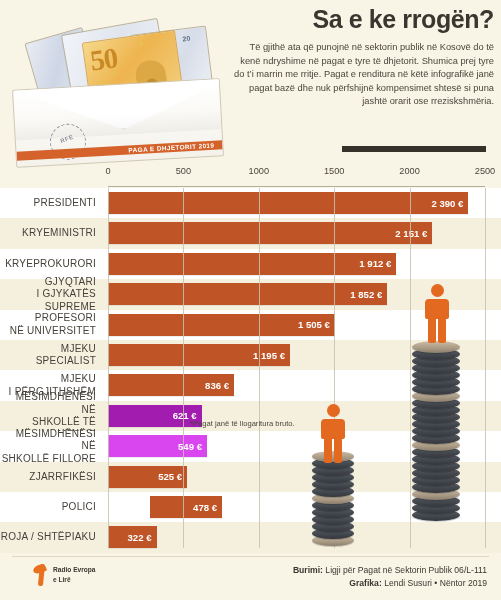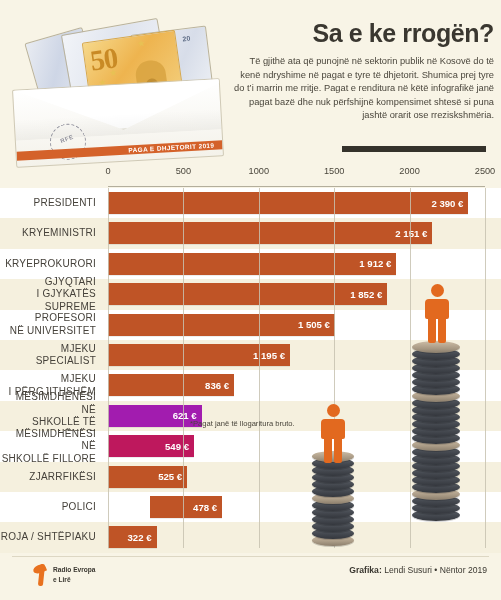--- a/index.html
+++ b/index.html
@@ -8,21 +8,21 @@
     background:#F8F4E6;
     font-family:"Liberation Sans","DejaVu Sans",sans-serif;
     position:relative;
   }
   #page{position:relative;width:501px;height:600px;overflow:hidden;background:#F8F4E6;}
 
   
   .header{position:absolute;left:232px;top:4px;width:262px;text-align:right;}
   .title{
     font-size:25px;font-weight:bold;color:#3A3730;letter-spacing:-0.4px;
-    line-height:1.05;margin:16px 0 9px 0;
+    line-height:1.05;margin:2px 0 9px 0;
   }
   .intro{
     font-size:9.3px;color:#4A463C;line-height:1.45;text-align:right;margin:0;
   }
   .hdr-rule{
     position:absolute;left:342px;top:146px;width:144px;height:6px;background:#35322B;
   }
 
   
   .env-wrap{position:absolute;left:4px;top:2px;width:228px;height:164px;}
@@ -273,21 +273,21 @@
           </div>
         </div>
         <div class="row dark" style="top: 214.8px;">
           <div class="row-label">MËSIMDHËNËSI NË<br>SHKOLLË TË MESME</div>
           <div class="bar" style="width: 93.6468px; background: #a21caf;">
             <span class="bar-val">621 €</span>
           </div>
         </div>
         <div class="row light" style="top: 245.2px;">
           <div class="row-label">MËSIMDHËNËSI NË<br>SHKOLLË FILLORE</div>
-          <div class="bar" style="width: 86px; background: #be185d;">
+          <div class="bar" style="width: 99px; background: #d946ef;">
             <span class="bar-val">549 €</span>
           </div>
         </div>
         <div class="row dark" style="top: 275.6px;">
           <div class="row-label">ZJARRFIKËSI</div>
           <div class="bar" style="width: 79.17px; background: rgb(191, 84, 38);">
             <span class="bar-val">525 €</span>
           </div>
         </div>
         <div class="row light" style="top: 306px;">
@@ -372,19 +372,23 @@
     <div class="foot-sep"></div>
     <div class="logo">
       <span class="flame"></span>
       <span class="logo-txt">
         <span>Radio Evropa</span><br>
         <span>e Lirë</span>
       </span>
     </div>
     <div class="credits">
       <div>
+        <b>Burimi:</b>
+        <span>Ligji për Pagat në Sektorin Publik 06/L-111</span>
+      </div>
+      <div>
         <b>Grafika:</b>
         <span>Lendi Susuri • Nëntor 2019</span>
       </div>
     </div>
   </div>
 
 </div>
 
 </body></html>

